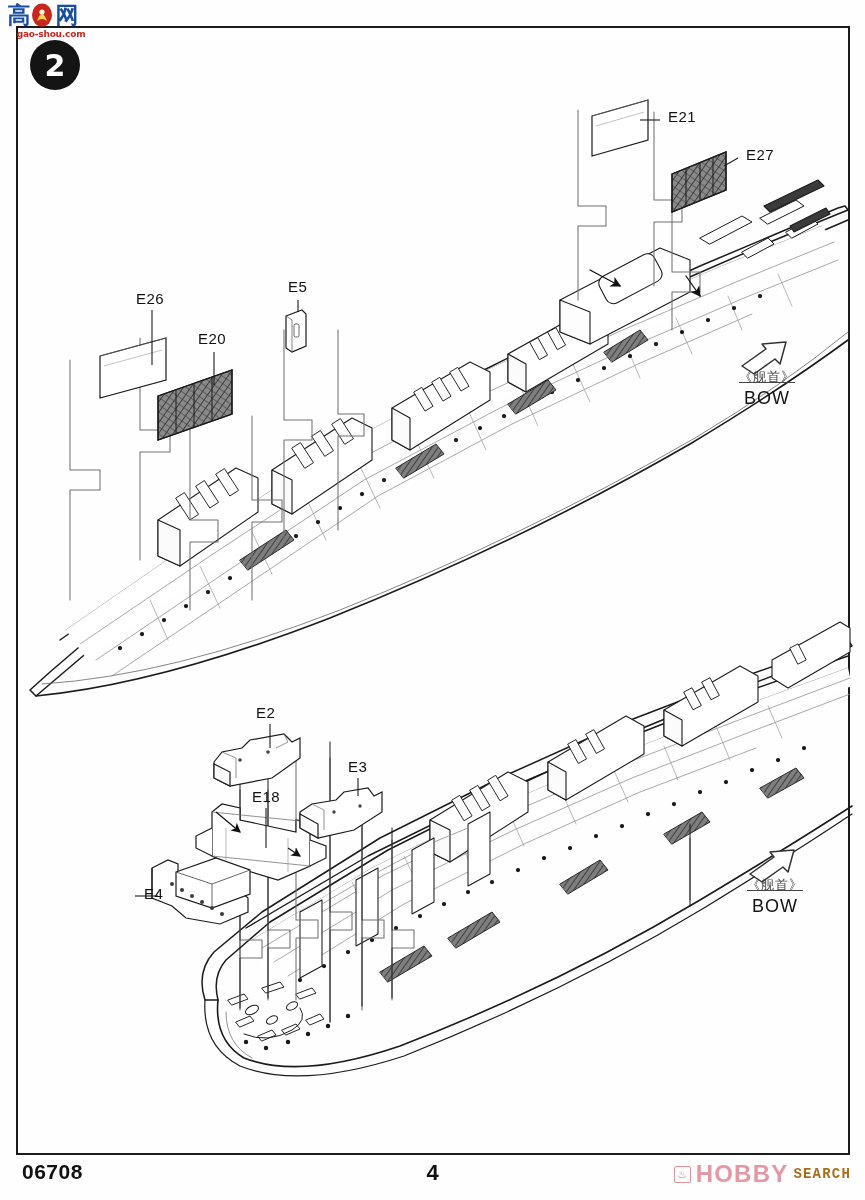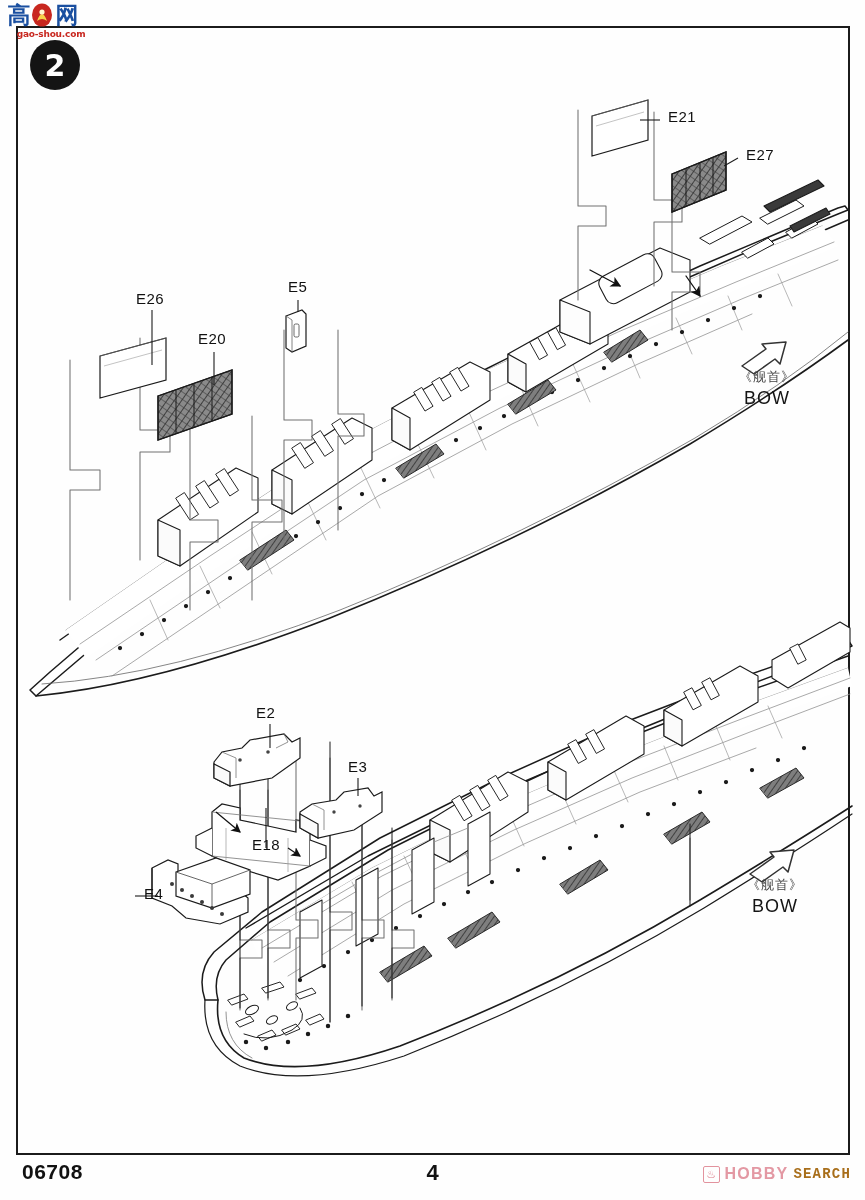--- a/index.html
+++ b/index.html
@@ -46,21 +46,21 @@
   
   .plabel{
     position:absolute;font-size:15px;color:#111;letter-spacing:0.5px;
     white-space:nowrap;z-index:25;font-family:"Liberation Sans",sans-serif;
   }
 
   
   .bowblock{position:absolute;z-index:25;width:110px;text-align:center;}
   .bowblock .cn{
     font-family:"DejaVu Sans",sans-serif;font-size:13px;color:#444;
-    letter-spacing:1px;margin-top:4px;
+    letter-spacing:1px;margin-top:4px;text-decoration:underline;
   }
   .bowblock .en{
     font-family:"Liberation Sans",sans-serif;font-size:18px;color:#141414;
     letter-spacing:1px;margin-top:2px;
   }
 
   
   #kitno{
     position:absolute;left:22px;top:1160px;font-size:21px;font-weight:700;
     color:#111;letter-spacing:0.5px;
@@ -72,21 +72,21 @@
   #hobby{
     position:absolute;right:14px;top:1163px;height:22px;
     display:flex;align-items:center;gap:5px;opacity:.92;
   }
   #hobby .mark{
     width:15px;height:15px;border:1.6px solid #e08a96;border-radius:2px;
     display:flex;align-items:center;justify-content:center;
     color:#d9707f;font-size:11px;line-height:1;
   }
   #hobby .h1{
-    font-size:16px;font-weight:700;color:#e1909c;letter-spacing:1.2px;
+    font-size:24px;font-weight:700;color:#e1909c;letter-spacing:1.2px;
     font-family:"Liberation Sans",sans-serif;
   }
   #hobby .h2{
     font-size:14px;font-weight:700;color:#a16207;letter-spacing:1.2px;
     font-family:Liberation Mono, monospace;
   }
 
   
   #art{position:absolute;left:0;top:0;width:865px;height:1200px;z-index:10;}
   #art svg{display:block;}
@@ -531,21 +531,21 @@
     </svg>
   </div>
 
   <div class="plabel" style="left:136px;top:290px;">E26</div>
   <div class="plabel" style="left:198px;top:330px;">E20</div>
   <div class="plabel" style="left:288px;top:278px;">E5</div>
   <div class="plabel" style="left:668px;top:108px;">E21</div>
   <div class="plabel" style="left:746px;top:146px;">E27</div>
 
   <div class="plabel" style="left:256px;top:704px;">E2</div>
-  <div class="plabel" style="left:252px;top:788px;margin-top:48px;">E18</div>
+  <div class="plabel" style="left:252px;top:788px;">E18</div>
   <div class="plabel" style="left:348px;top:758px;">E3</div>
   <div class="plabel" style="left:108px;top:885px;margin-left:36px;">E4</div>
 
   <div class="bowblock" style="left:712px;top:364px;">
     <div class="cn">《舰首》</div>
     <div class="en">BOW</div>
   </div>
   <div class="bowblock" style="left:720px;top:872px;">
     <div class="cn">《舰首》</div>
     <div class="en">BOW</div>

